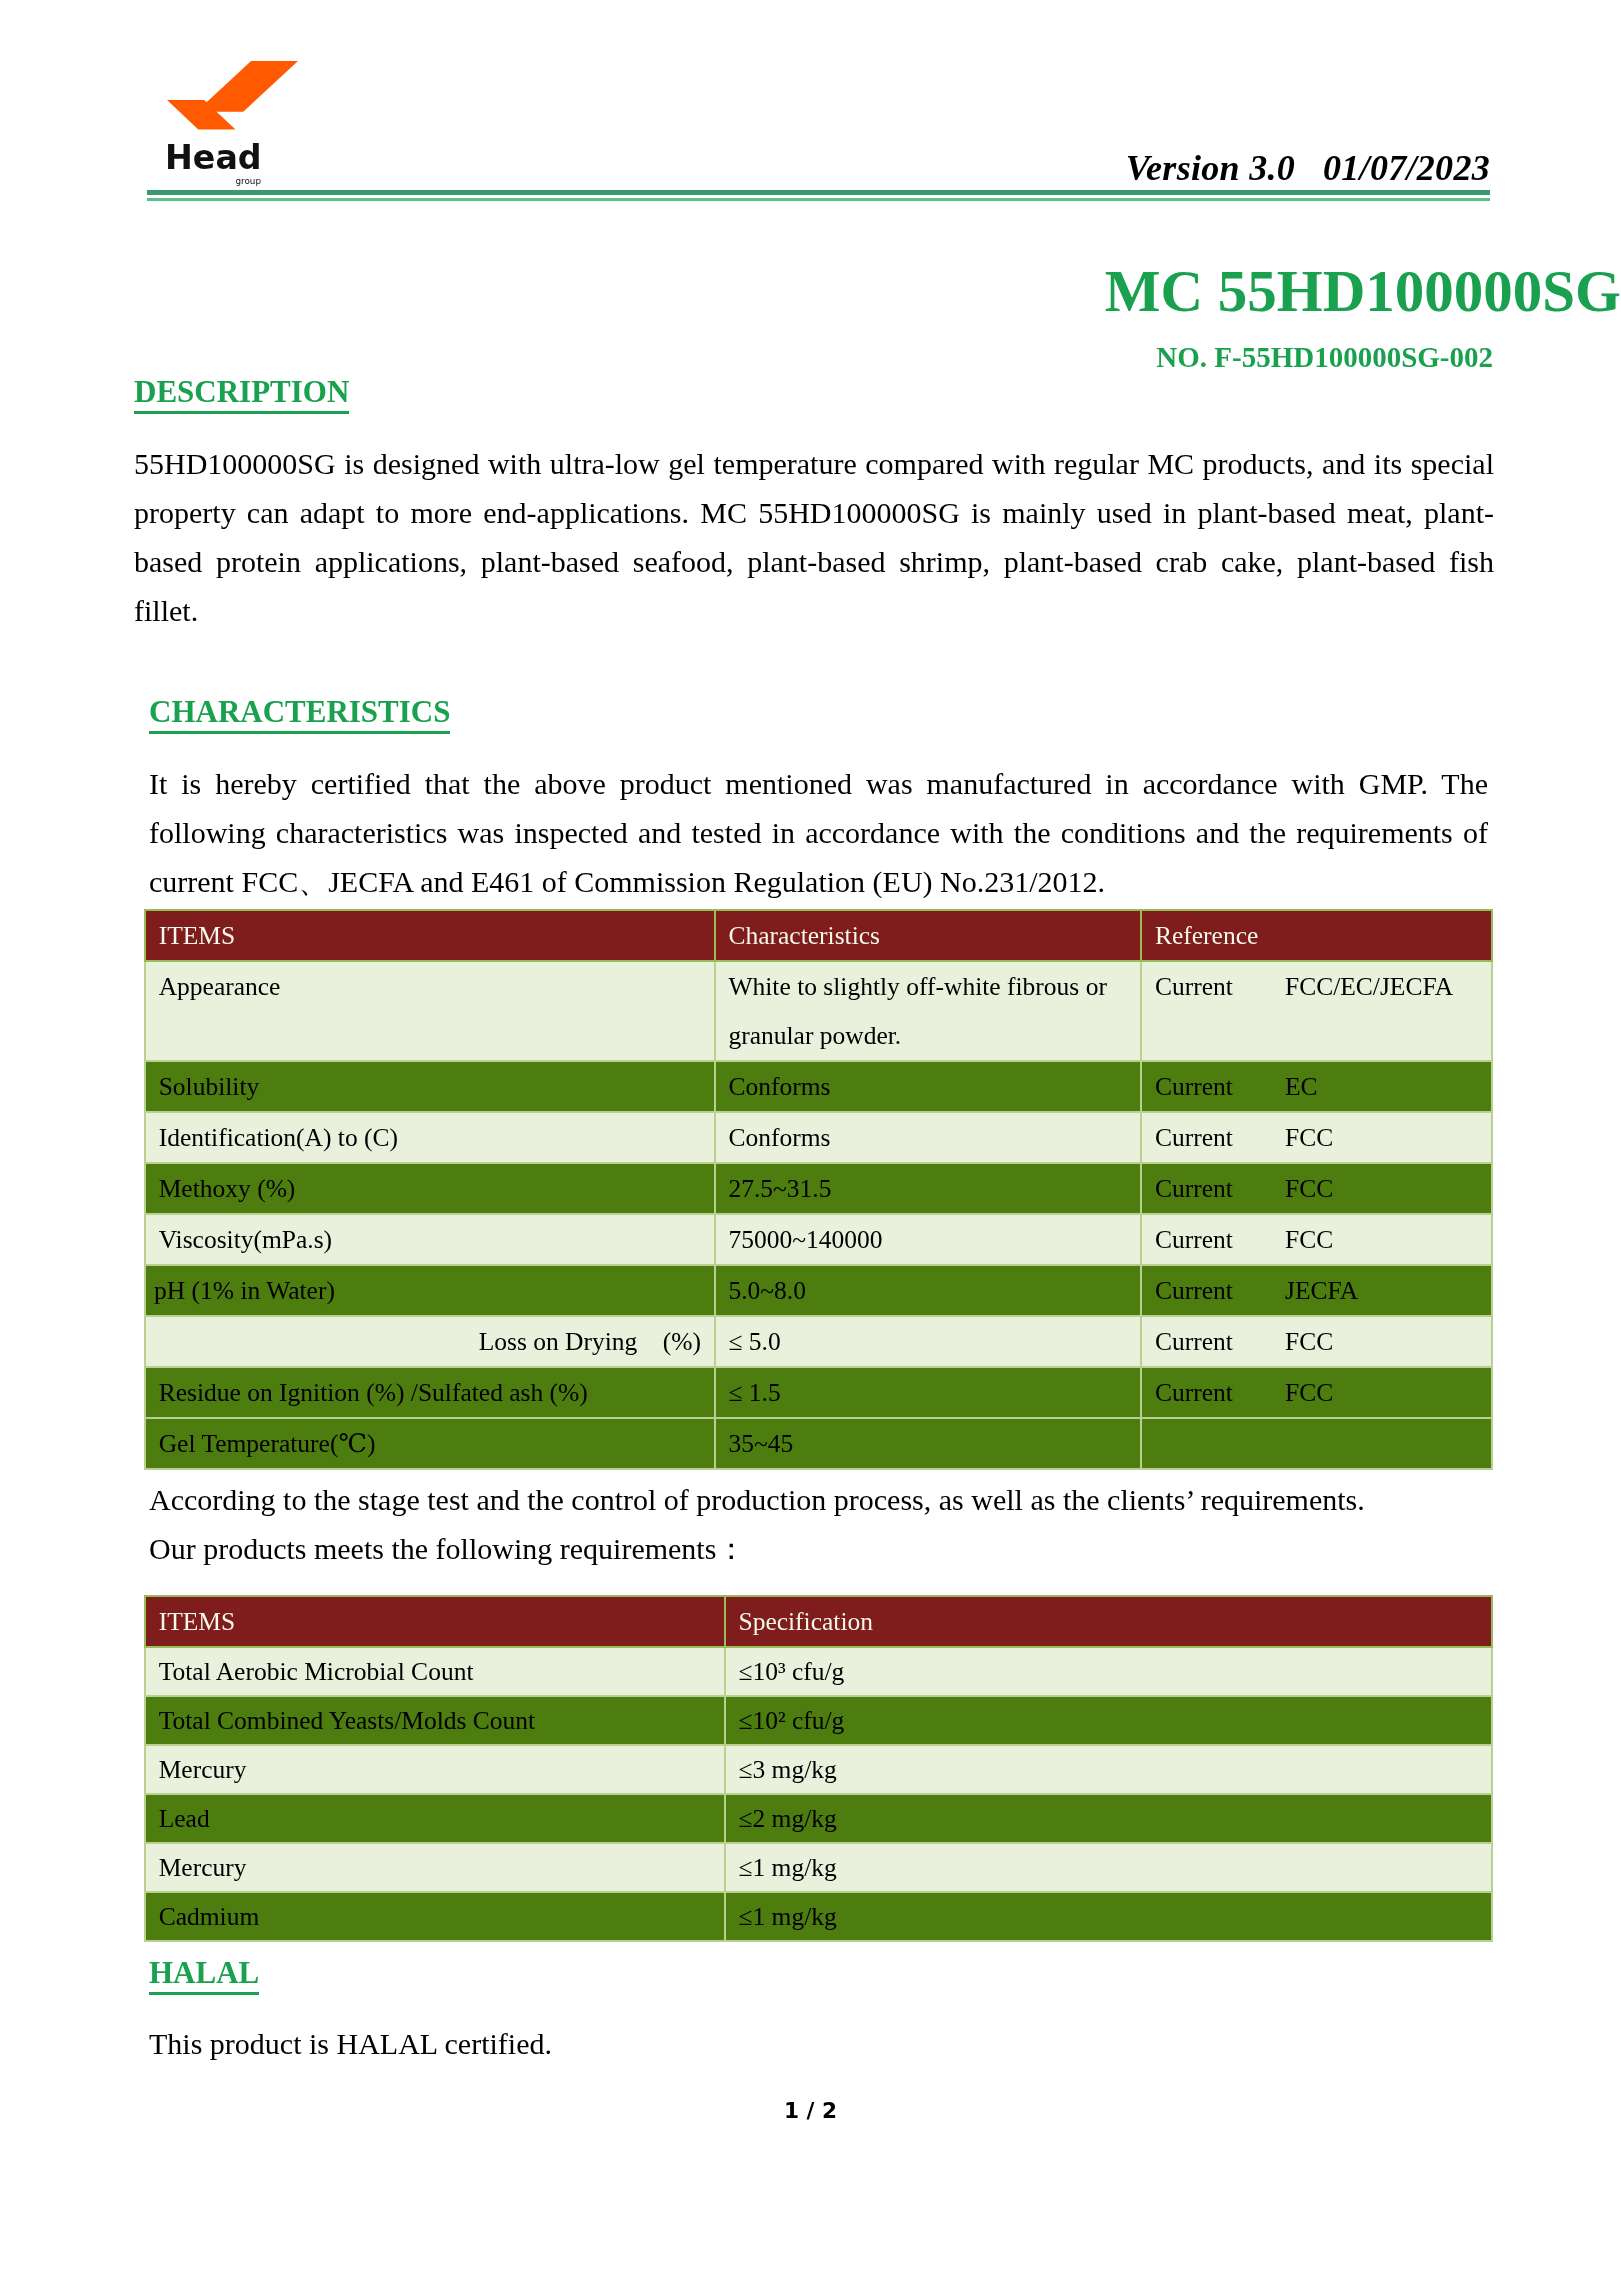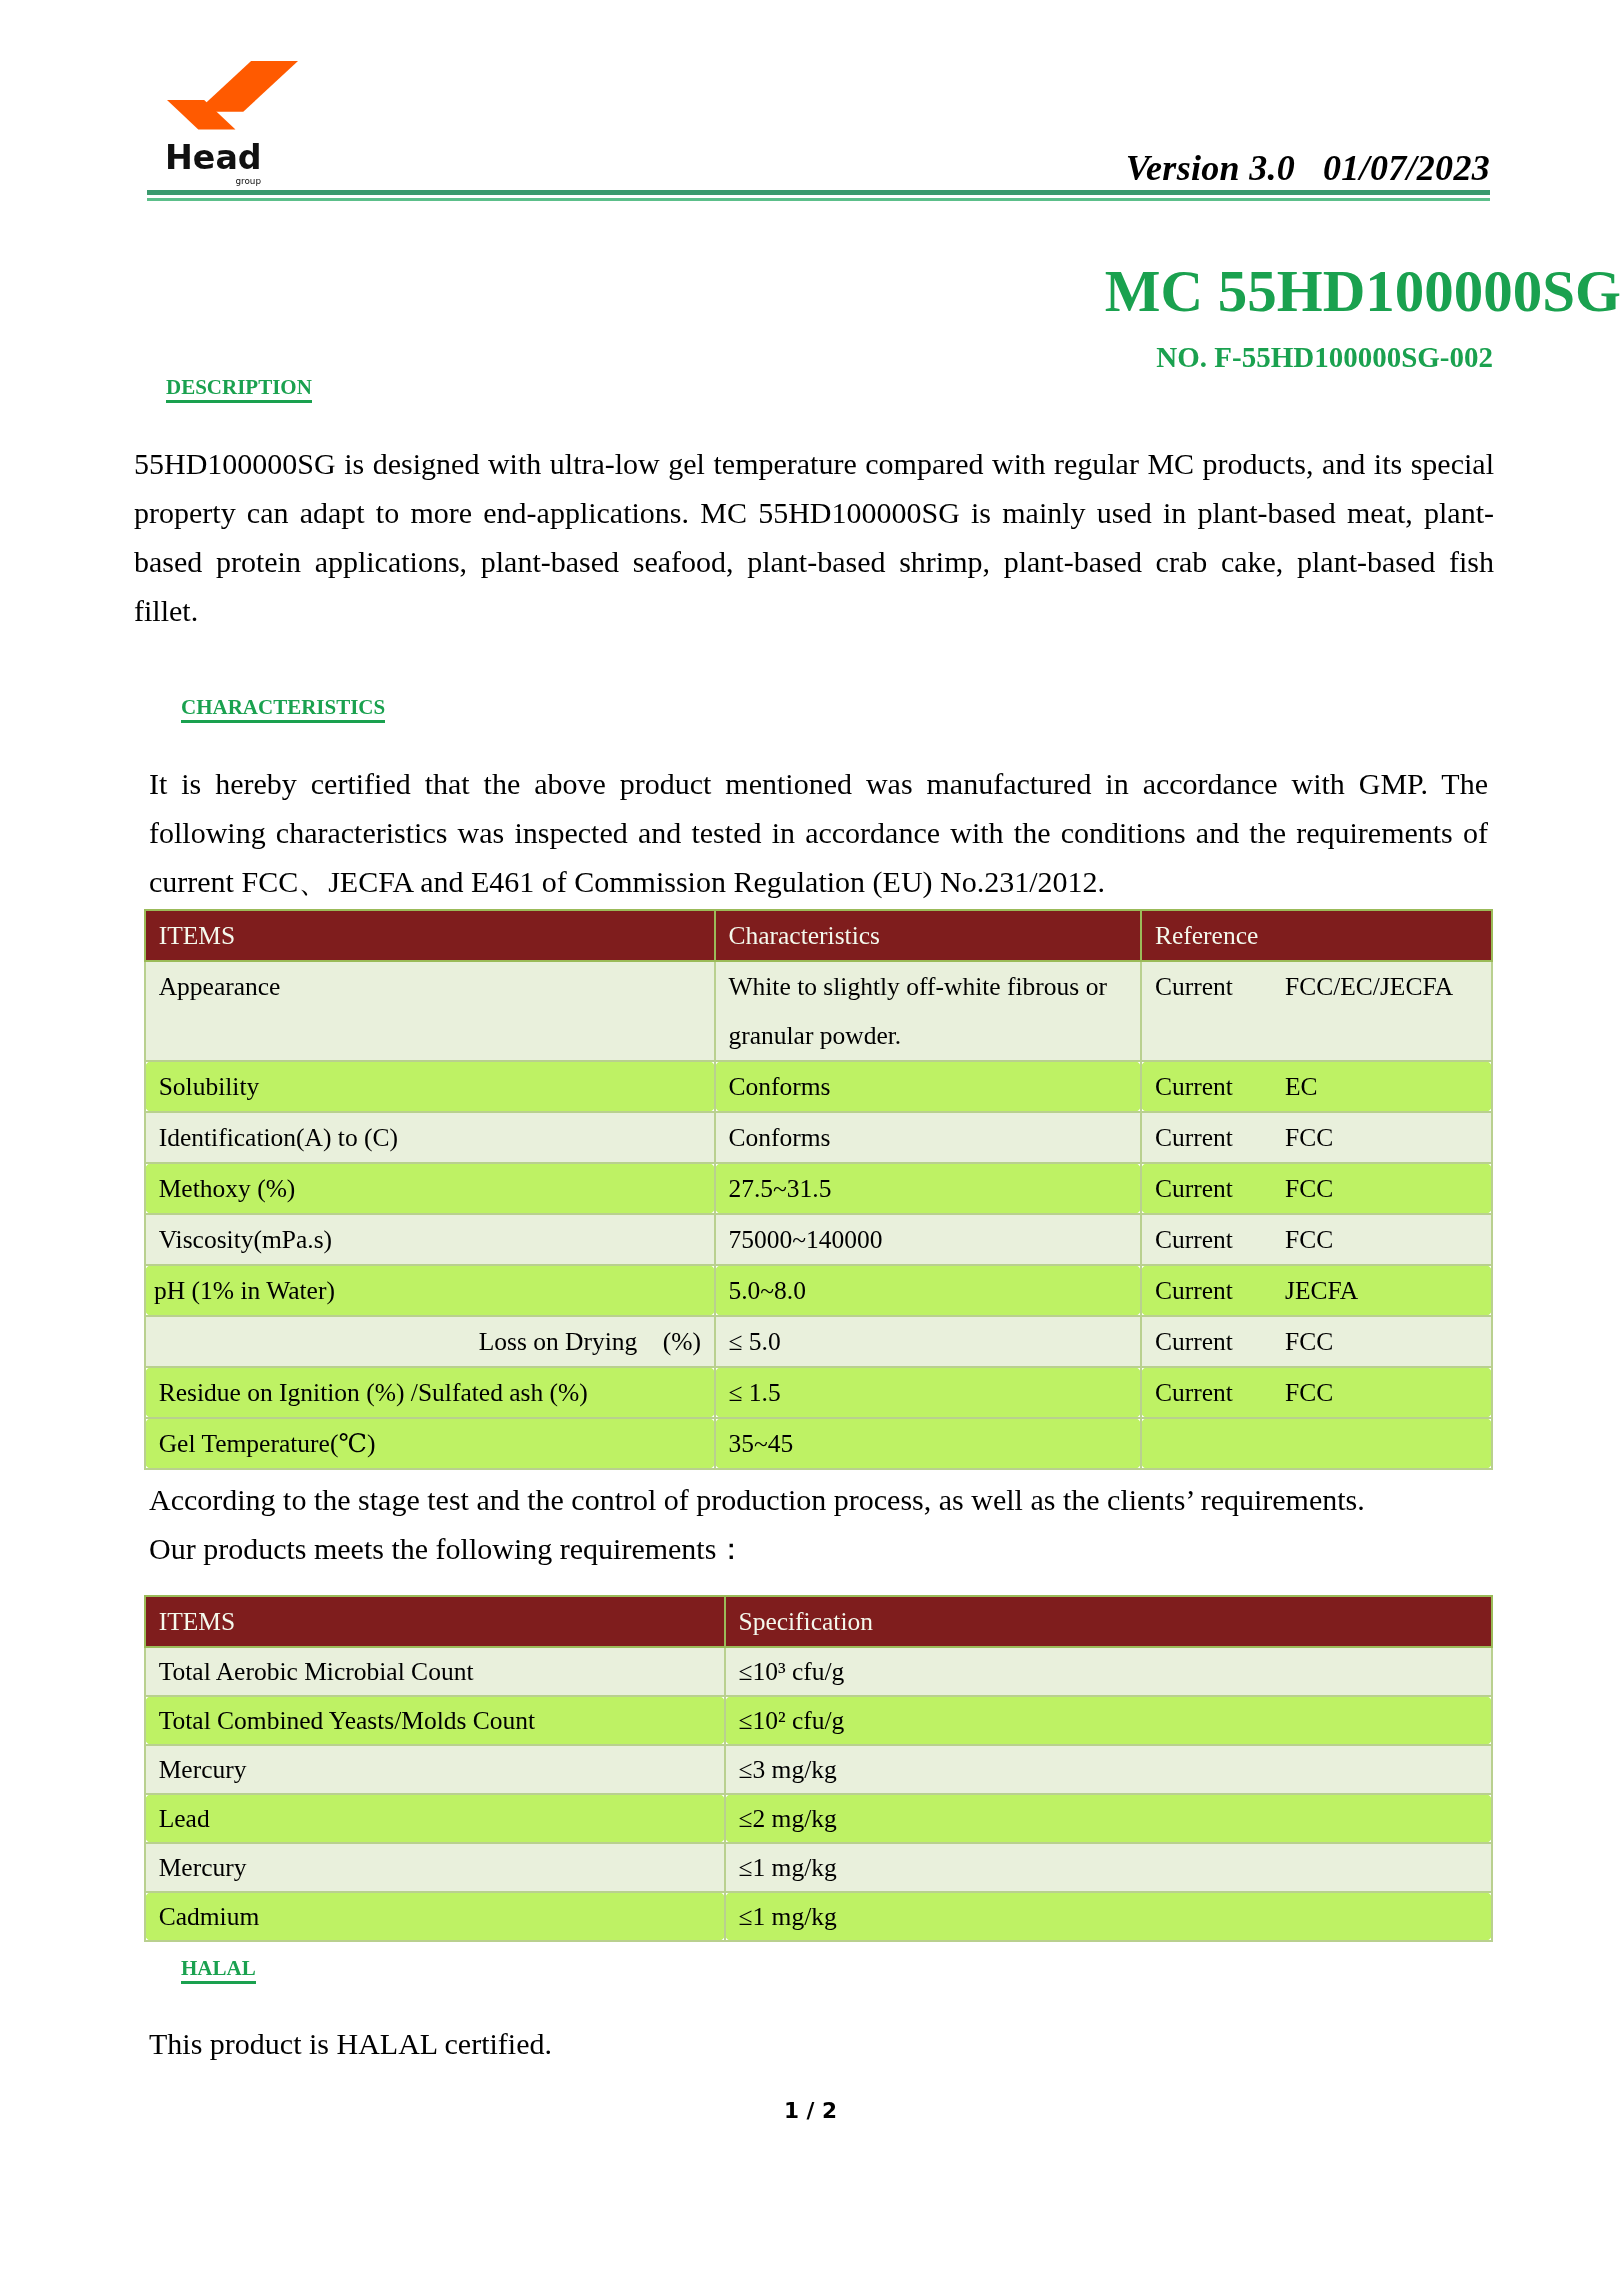--- a/index.html
+++ b/index.html
@@ -7,30 +7,30 @@
          font-family:"Liberation Serif", "DejaVu Serif", serif; color:#000; }
   .abs { position:absolute; }
   
   #logo { left:165px; top:59px; width:137px; height:132px; }
   #version { right:131px; top:147px; font-size:36px; font-weight:bold; letter-spacing:0.3px; white-space:pre;font-style:italic; }
   #rule1 { left:147px; top:190px; width:1343px; height:4.9px; background:#3a9a6e; }
   #rule2 { left:147px; top:198px; width:1343px; height:2.9px; background:#5cbf8a; }
   
   #title { left:0; width:1621px; top:257px; text-align:right; color:#1aa14f; font-size:59px; font-weight:bold; }
   #docno { right:128px; top:341px; color:#1aa14f; font-size:29px; font-weight:bold; }
-  .section { color:#1aa14f; font-weight:bold; font-size:21px; border-bottom:3.9px solid #1aa14f; padding-bottom:2px; line-height:1.05;margin-left:32px; }
+  .section { color:#1aa14f; font-weight:bold; font-size:31px; border-bottom:3.9px solid #1aa14f; padding-bottom:2px; line-height:1.05; }
   #desc-h { left:134px; top:376px; }
   #desc-p { left:134px; top:439px; width:1360px; font-size:30px; line-height:49px; text-align:justify; }
   #char-h { left:149px; top:696px; }
   #char-p { left:149px; top:759px; width:1339px; font-size:30px; line-height:49px; text-align:justify; }
   table { border-collapse:collapse; font-size:25.5px; }
   td, th { border:2px solid #b9d08f; text-align:left; vertical-align:top; padding:0 12.7px; font-weight:normal; }
   th { background:#7f1d1d; color:#f4f8ec; height:49px; vertical-align:middle; border-color:#9bbb59; }
   tr.g td { background:#e9f0dc; }
-  tr.w td { background:#bef264;border-radius:7px; }
+  tr.w td { background:#4d7c0f; }
   #t1 { left:144px; top:909px; width:1349px; }
   #t1 td { height:49px; line-height:49px; }
   .ref-cur { display:inline-block; width:130px; }
   #after-p { left:149px; top:1475px; width:1353px; font-size:30px; line-height:49px; }
   #t2 { left:144px; top:1595px; width:1349px; }
   #t2 td { height:47px; line-height:47px; }
   #halal-h { left:149px; top:1957px; }
   #halal-p { left:149px; top:2027px; font-size:30px; }
   #pageno { left:0; width:1621px; text-align:center; top:2098px; font-family:"DejaVu Sans", sans-serif; font-weight:bold; font-size:21.6px; }
 </style>

